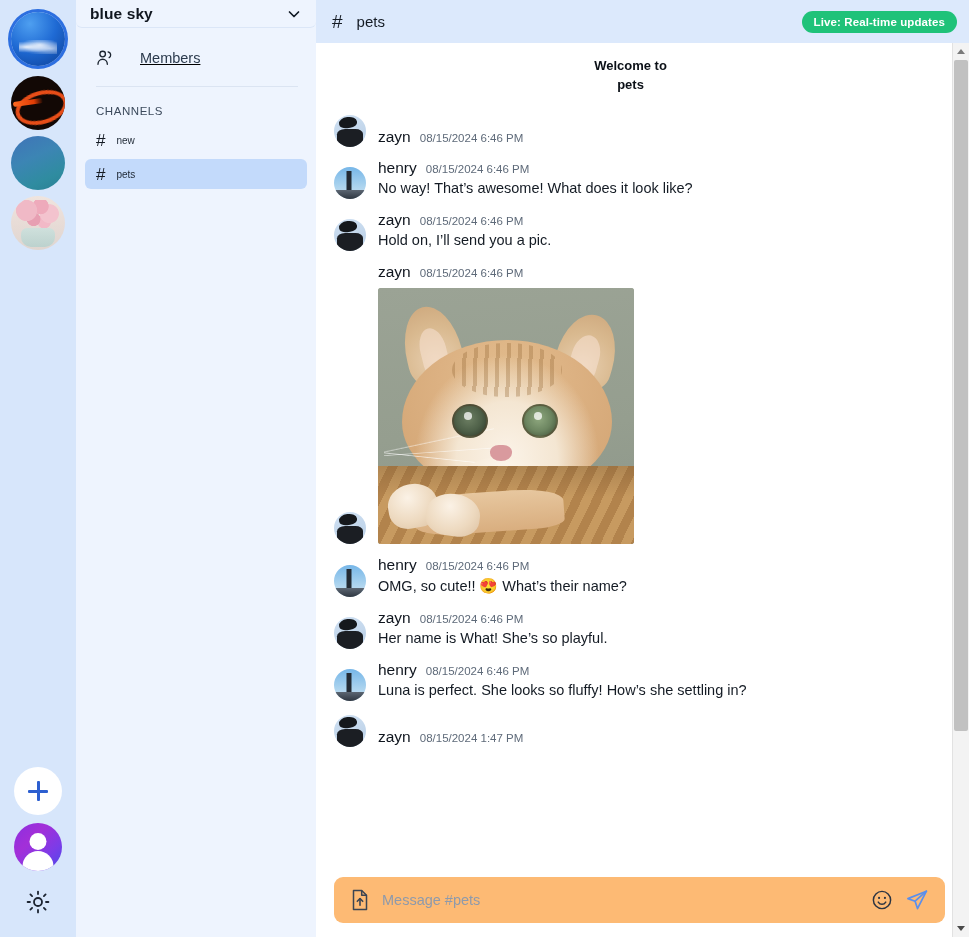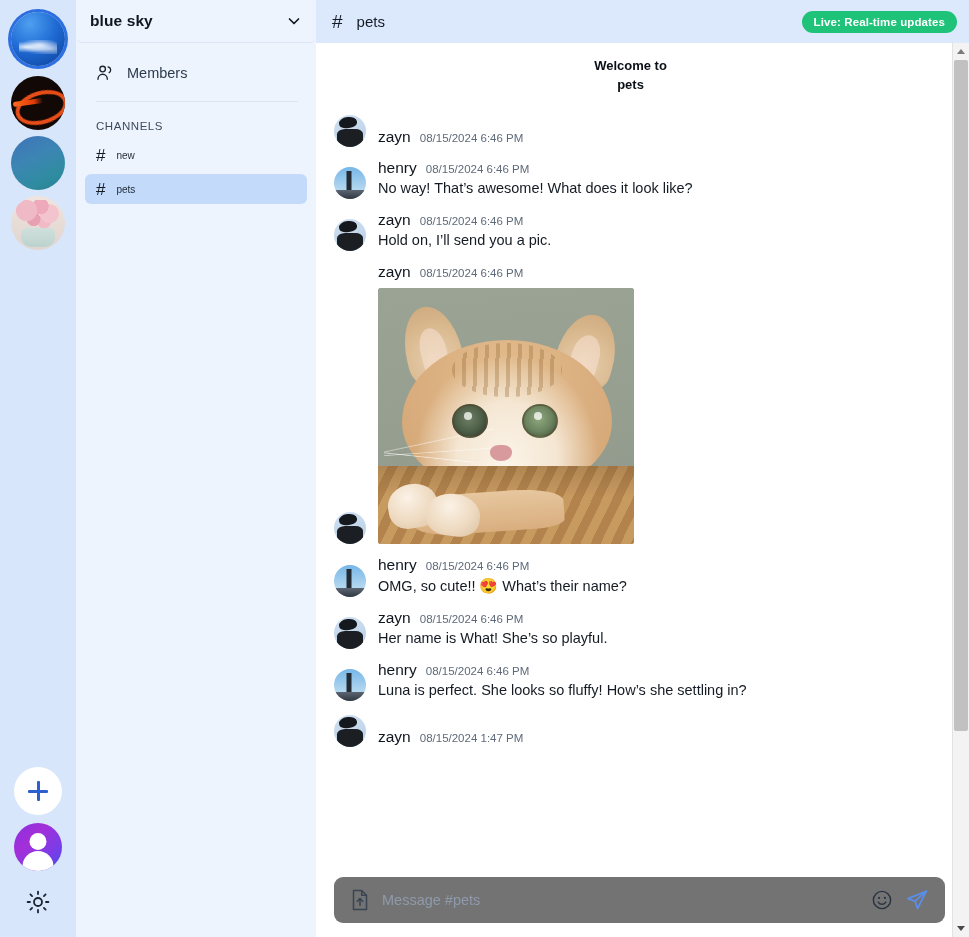--- a/index.html
+++ b/index.html
@@ -195,21 +195,21 @@
   .channel-sidebar {
     width: 240px;
     height: 937px;
     background: #eef4fe;
     display: flex;
     flex-direction: column;
     flex-shrink: 0;
   }
 
   .server-header {
-    height: 43px;
+    height: 28px;
     display: flex;
     align-items: center;
     justify-content: space-between;
     padding: 0 14px 0 14px;
     cursor: pointer;
     background: #eef4fe;
     border-bottom: 1px solid #dbe6f7;
     border-radius: 6px;
   }
   .server-name {
@@ -220,24 +220,25 @@
   }
   .chevron-down {
     width: 16px;
     height: 16px;
     flex-shrink: 0;
   }
 
   .members-row {
     display: flex;
     align-items: center;
-    gap: 13px;
+    gap: 26px;
     margin: 16px 14px 0 20px;
     padding: 5px 0;
     cursor: pointer;
+    text-decoration: underline;
   }
   .members-label {
     font-size: 14.5px;
     color: #2b3a4d;
   }
 
   .sidebar-divider {
     height: 1px;
     background: #dbe4f2;
     margin: 14px 18px 0 20px;
@@ -541,21 +542,21 @@
   
   .composer-wrap {
     padding: 8px 24px 14px 18px;
     background: #ffffff;
     flex-shrink: 0;
   }
   .composer {
     display: flex;
     align-items: center;
     gap: 12px;
-    background: #737373;
+    background: #fdba74;
     border-radius: 9px;
     padding: 0 16px;
     height: 46px;
   }
   .upload-icon-btn {
     display: flex;
     align-items: center;
     justify-content: center;
     cursor: pointer;
     flex-shrink: 0;

